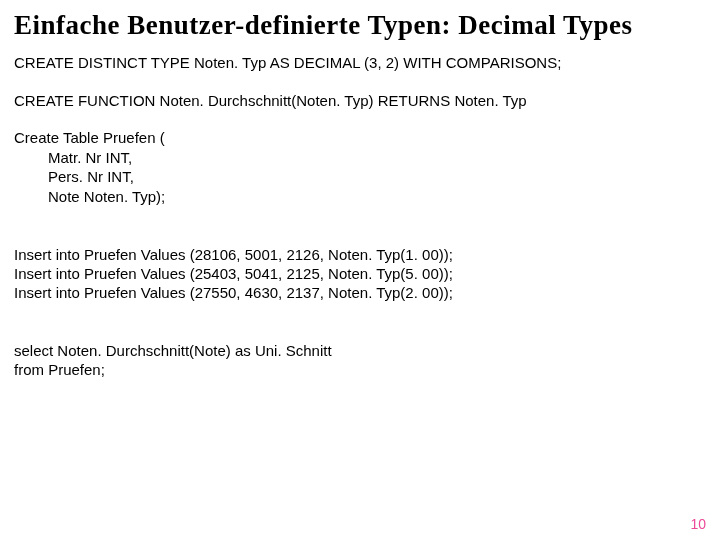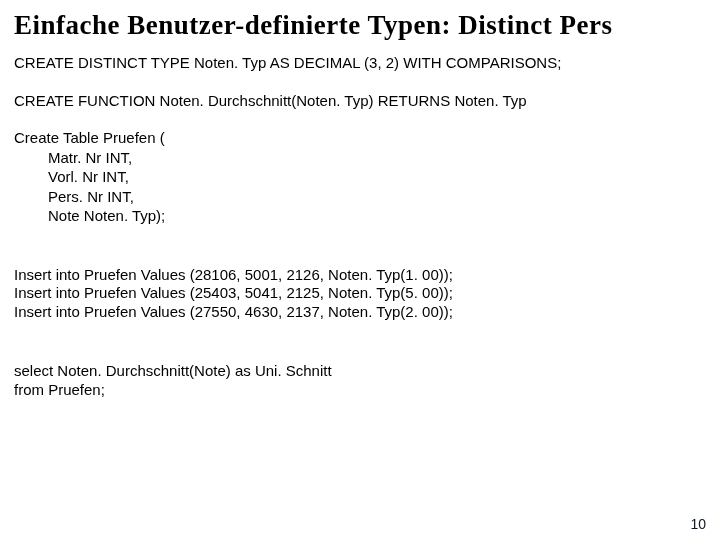--- a/index.html
+++ b/index.html
@@ -29,40 +29,39 @@
     .stmt .indent {
       display: block;
       padding-left: 34px;
     }
     .tight-block div { line-height: 1.25; }
     .tight-block { font-size: 15px; margin-bottom: 18px; margin-top: 40px; }
     .page-num {
       position: absolute;
       bottom: 8px;
       right: 14px;
-      color: #0f172a;
+      color: #ec4899;
       font-size: 14px;
       font-family: Verdana, Arial, sans-serif;
     }
   </style>
 </head>
 <body>
 
-<h1 class="title">Einfache Benutzer-definierte Typen: Distinct Pers</h1>
+<h1 class="title">Einfache Benutzer-definierte Typen: Decimal Types</h1>
 
 <div class="stmt">CREATE DISTINCT TYPE Noten. Typ AS DECIMAL (3, 2) WITH COMPARISONS;</div>
 
 <div class="stmt">
   <span>CREATE FUNCTION Noten. Durchschnitt(Noten. Typ) RETURNS Noten. Typ</span>
 </div>
 
 <div class="stmt">
   <span>Create Table Pruefen (</span>
   <span class="indent">Matr. Nr INT,</span>
-  <span class="indent">Vorl. Nr INT,</span>
   <span class="indent">Pers. Nr INT,</span>
   <span class="indent">Note Noten. Typ);</span>
 </div>
 
 <div class="tight-block">
   <div>Insert into Pruefen Values (28106, 5001, 2126, Noten. Typ(1. 00));</div>
   <div>Insert into Pruefen Values (25403, 5041, 2125, Noten. Typ(5. 00));</div>
   <div>Insert into Pruefen Values (27550, 4630, 2137, Noten. Typ(2. 00));</div>
 </div>
 

